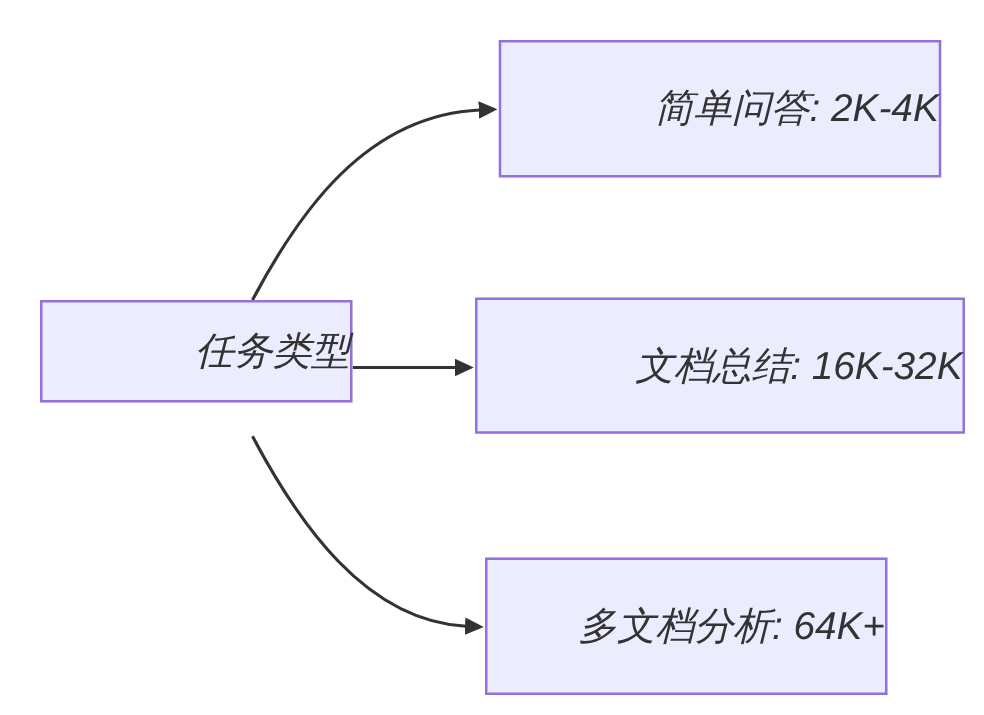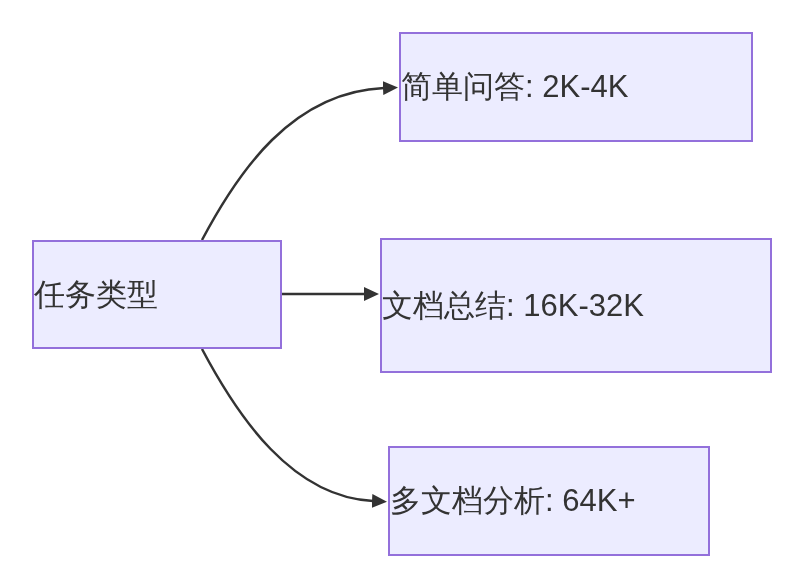--- a/index.html
+++ b/index.html
@@ -28,30 +28,31 @@
     stroke: var(--edge, #333333);
     stroke-width: 2.5px;
   }
   .node {
     position: absolute;
     box-sizing: border-box;
     background: var(--node-fill, #ECECFF);
     border: 2px solid var(--node-border, #9370DB);
     display: flex;
     align-items: center;
-    justify-content: flex-start;
+    justify-content: flex-end;
     color: var(--text, #333333);
     font-size: 31px;
     line-height: 1.2;
     white-space: nowrap;
     text-align: center;
+    font-style: italic;
   }
-  .node-root   { left: 32px;  top: 240px; width: 250px; height: 109px; }
+  .node-root   { left: 32px;  top: 240px; width: 250px; height: 82px; }
   .node-b0     { left: 399px; top: 32px;  width: 354px; height: 110px; }
-  .node-b1     { left: 380px; top: 238px; width: 392px; height: 135px; }
+  .node-b1     { left: 380px; top: 238px; width: 392px; height: 109px; }
   .node-b2     { left: 388px; top: 446px; width: 322px; height: 110px; }
 </style>
 </head>
 <body>
 
 <div class="canvas" style="--node-fill: #ECECFF; --node-border: #9370DB; --edge: #333333; --text: #333333; --bg: #FFFFFF;">
 
   <svg class="edges" viewBox="0 0 787 572" xmlns="http://www.w3.org/2000/svg">
     <defs>
       <marker id="arrowhead" viewBox="0 0 15 14" refX="1" refY="7" markerWidth="15" markerHeight="14" markerUnits="userSpaceOnUse" orient="auto">

